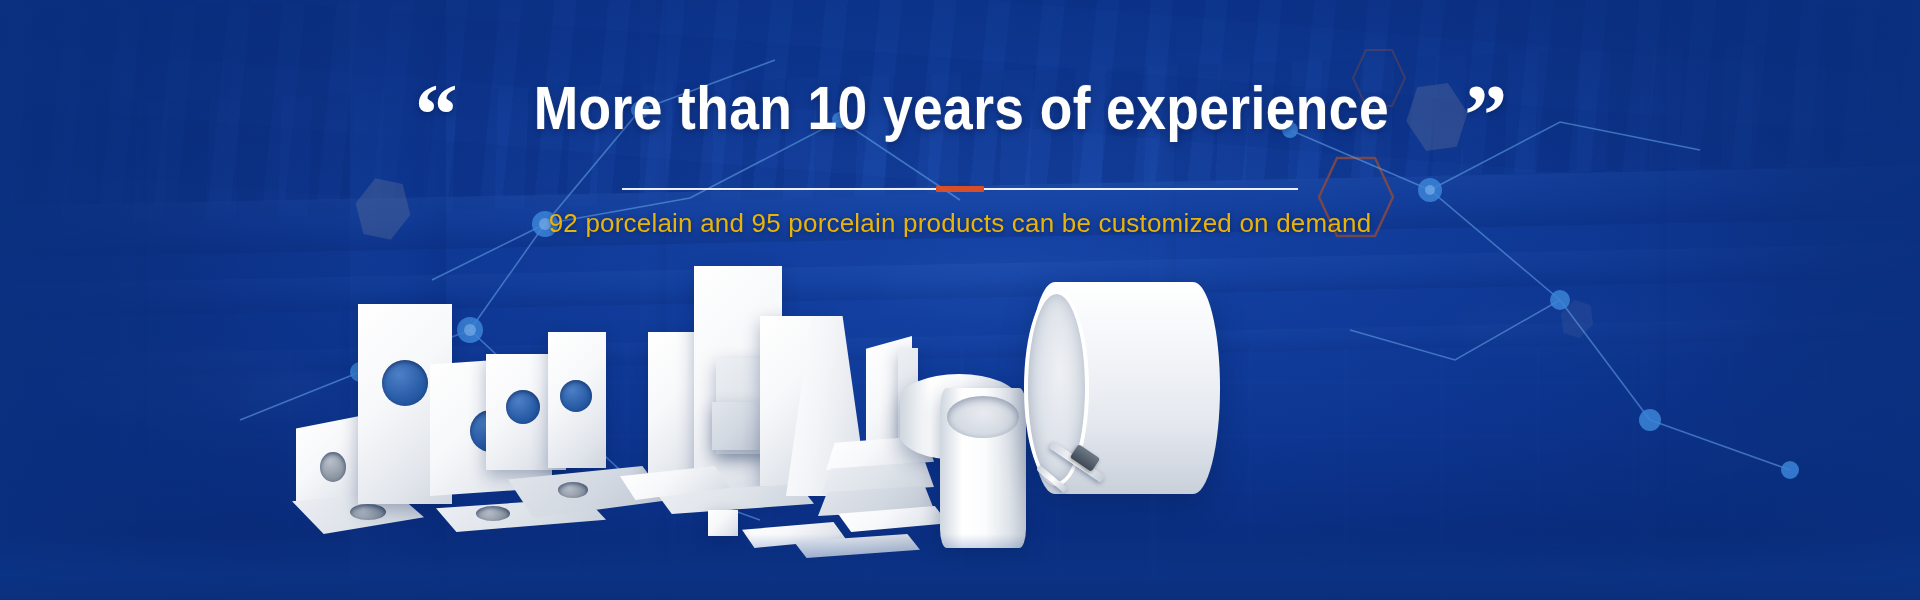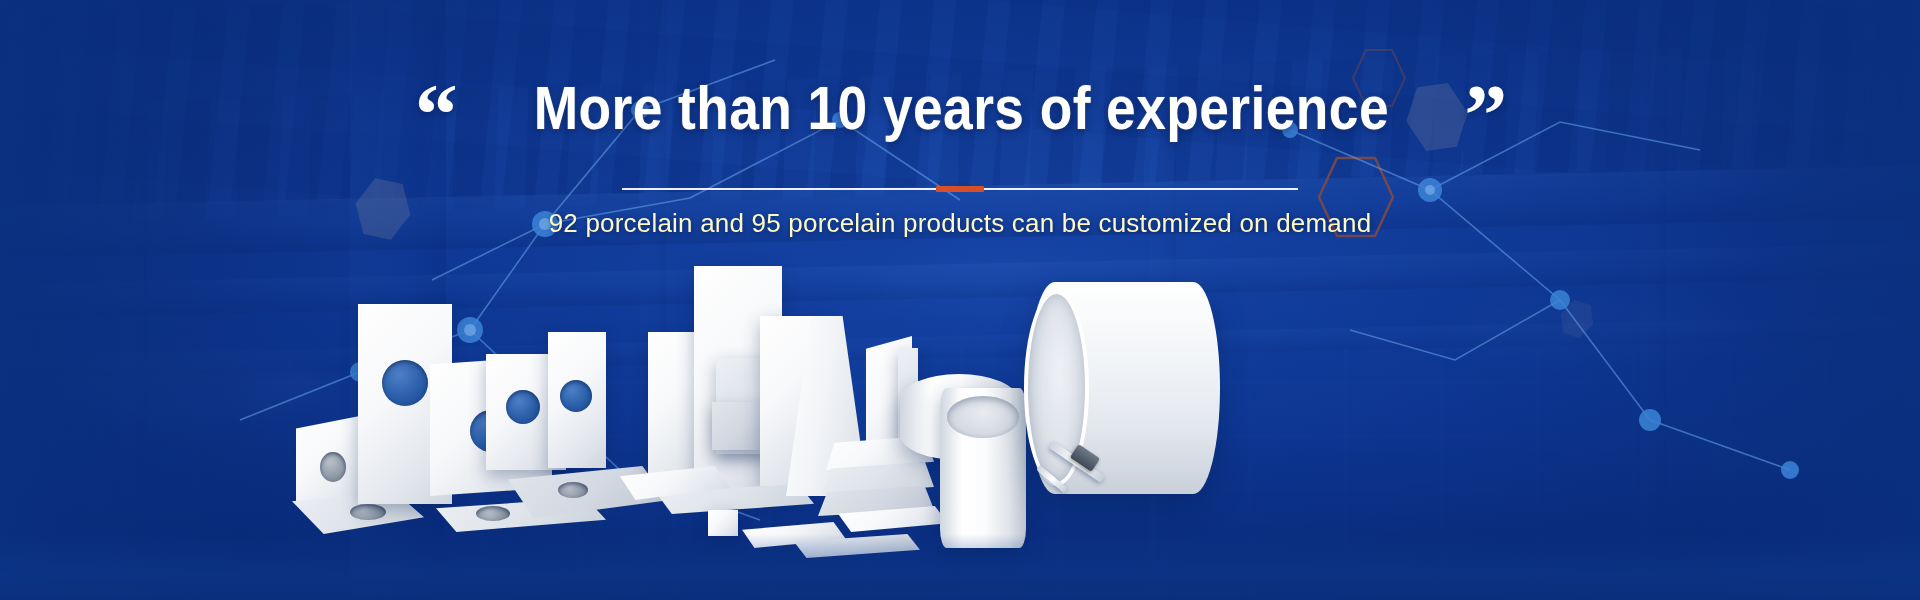--- a/index.html
+++ b/index.html
@@ -127,21 +127,21 @@
     position:absolute; left:50%; top:188px; transform:translateX(-50%);
     width:676px; height:2px; background:#ffffff; opacity:.92;
   }
   .divider .accent {
     position:absolute; left:50%; top:-2px; transform:translateX(-50%);
     width:48px; height:6px; background:#e8501e; border-radius:1px;
   }
 
   .subtitle {
     position:absolute; left:50%; top:208px; transform:translateX(-50%);
-    color:#fef9c3; font-size:26px; font-weight:400; letter-spacing:.2px;
+    color:#eab308; font-size:26px; font-weight:400; letter-spacing:.2px;
     white-space:nowrap;
     text-shadow:0 1px 4px rgba(3,24,70,.5);
   }
 
   
   .products { position:absolute; left:0; bottom:0; width:1920px; height:330px; }
   .cer {
     position:absolute;
     background:linear-gradient(135deg,#ffffff 0%,#f7f8fa 42%,#e2e6ec 78%,#cfd5de 100%);
     box-shadow:0 6px 16px rgba(6,30,80,.30);

